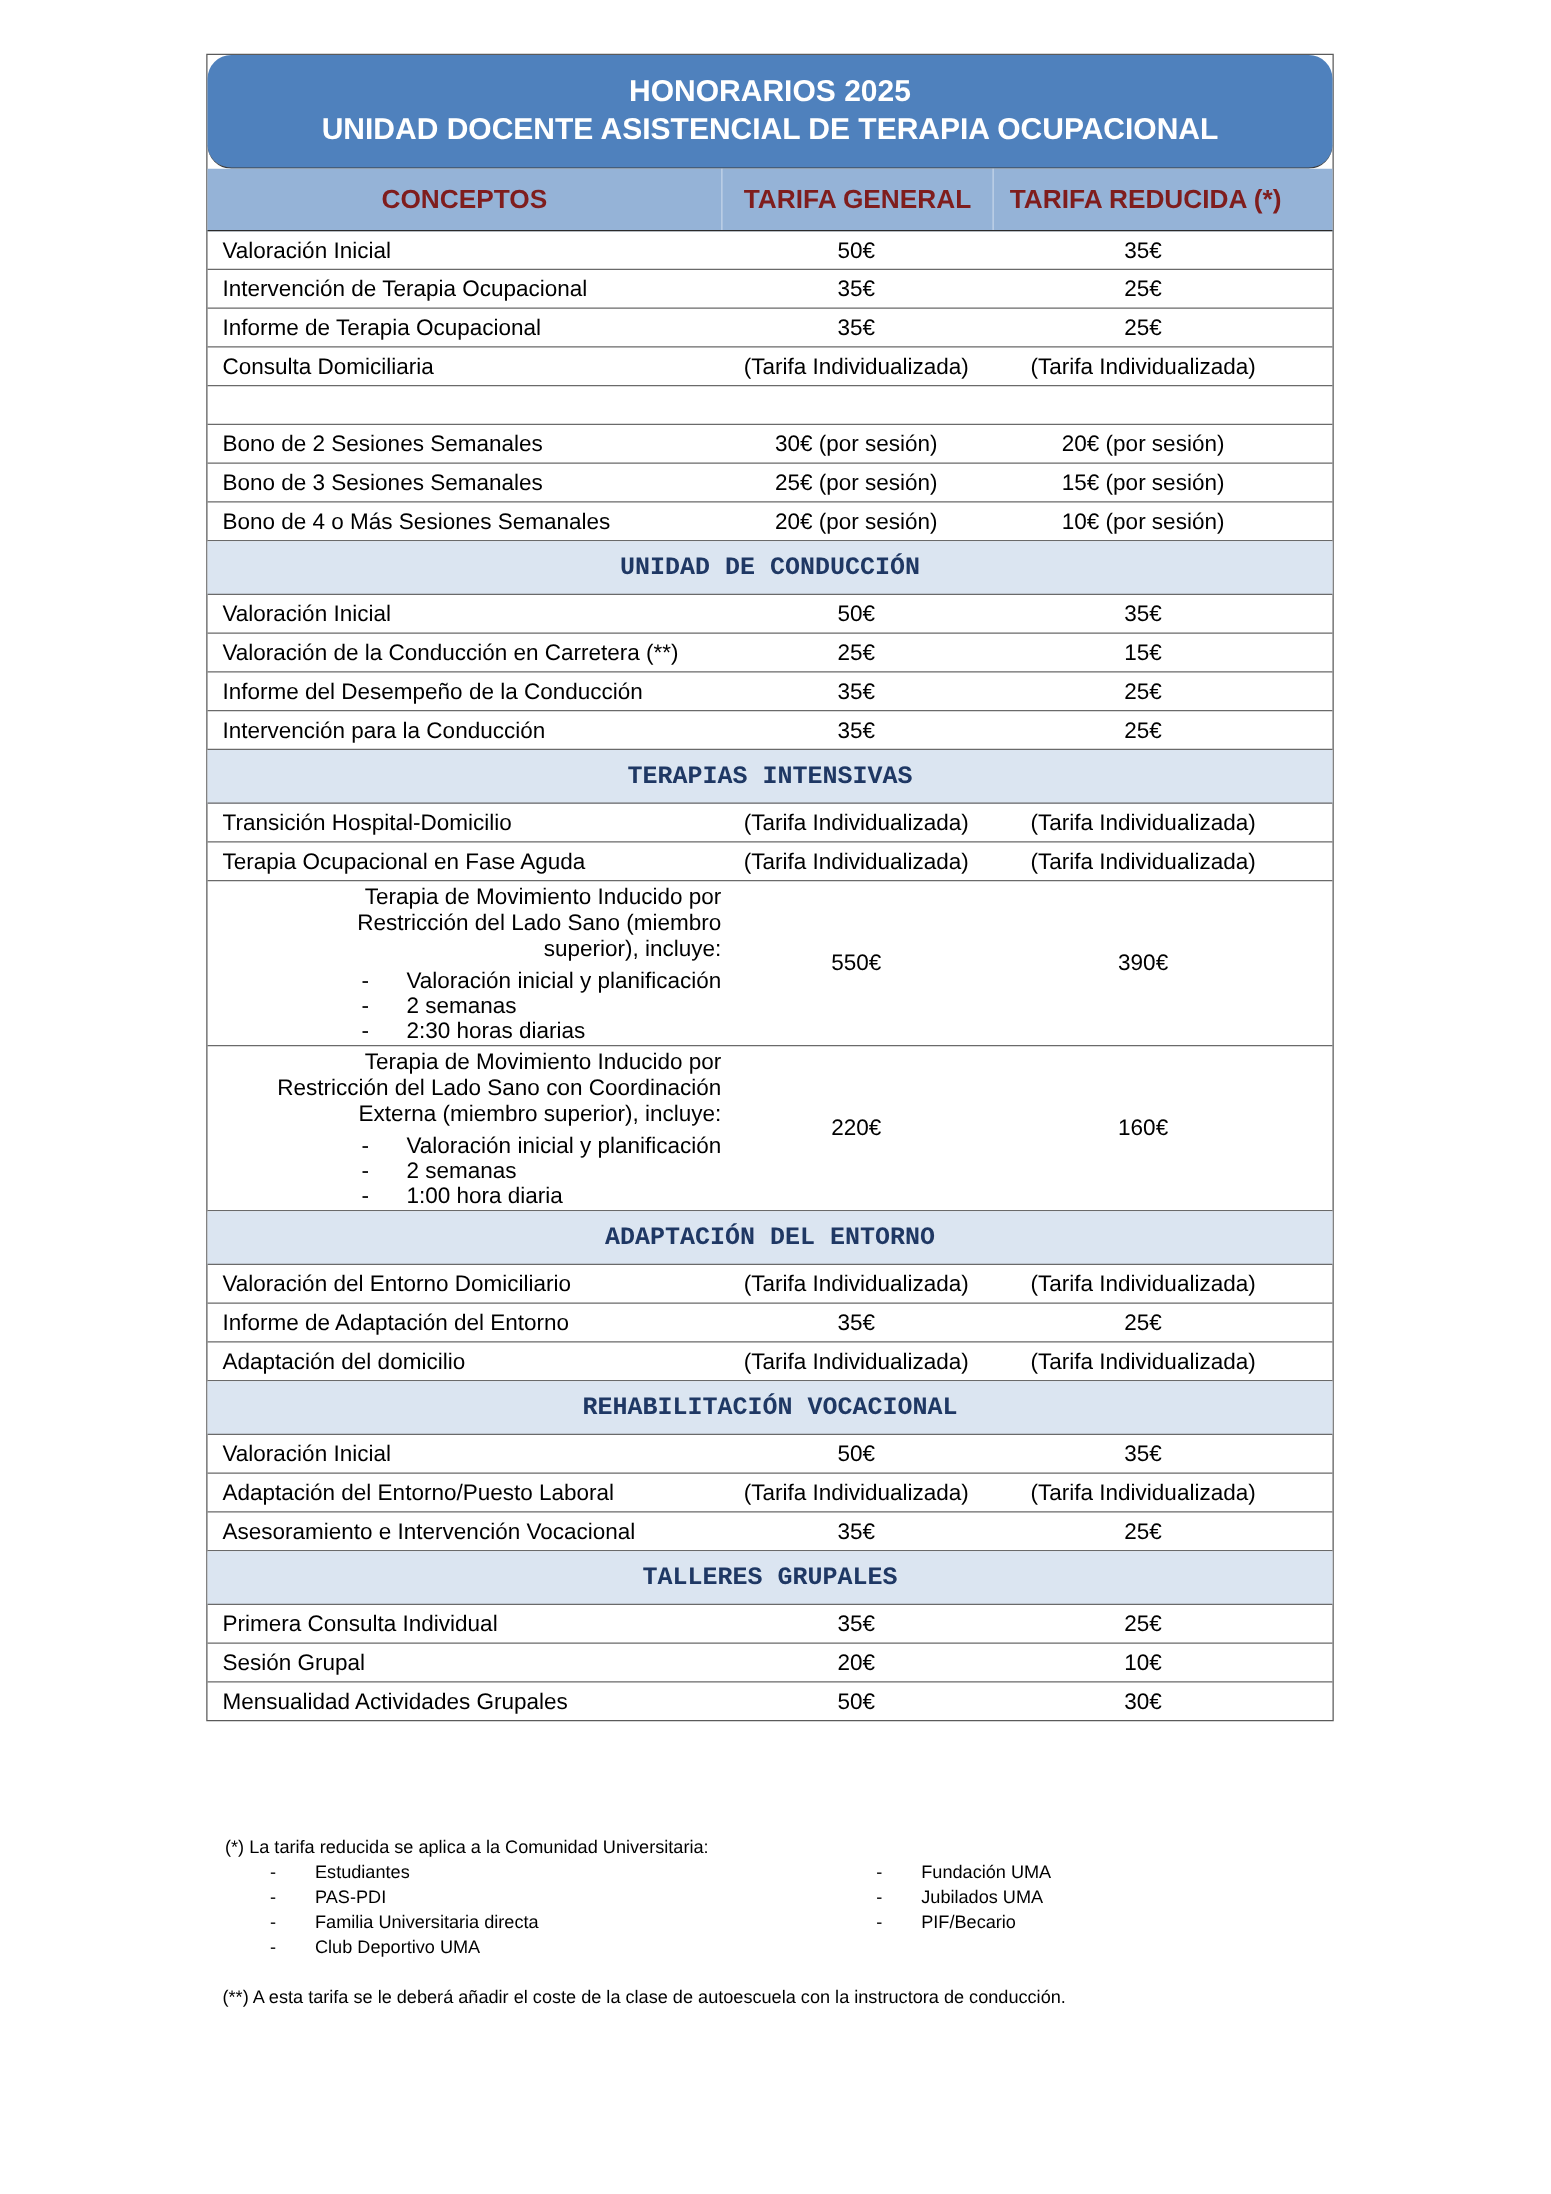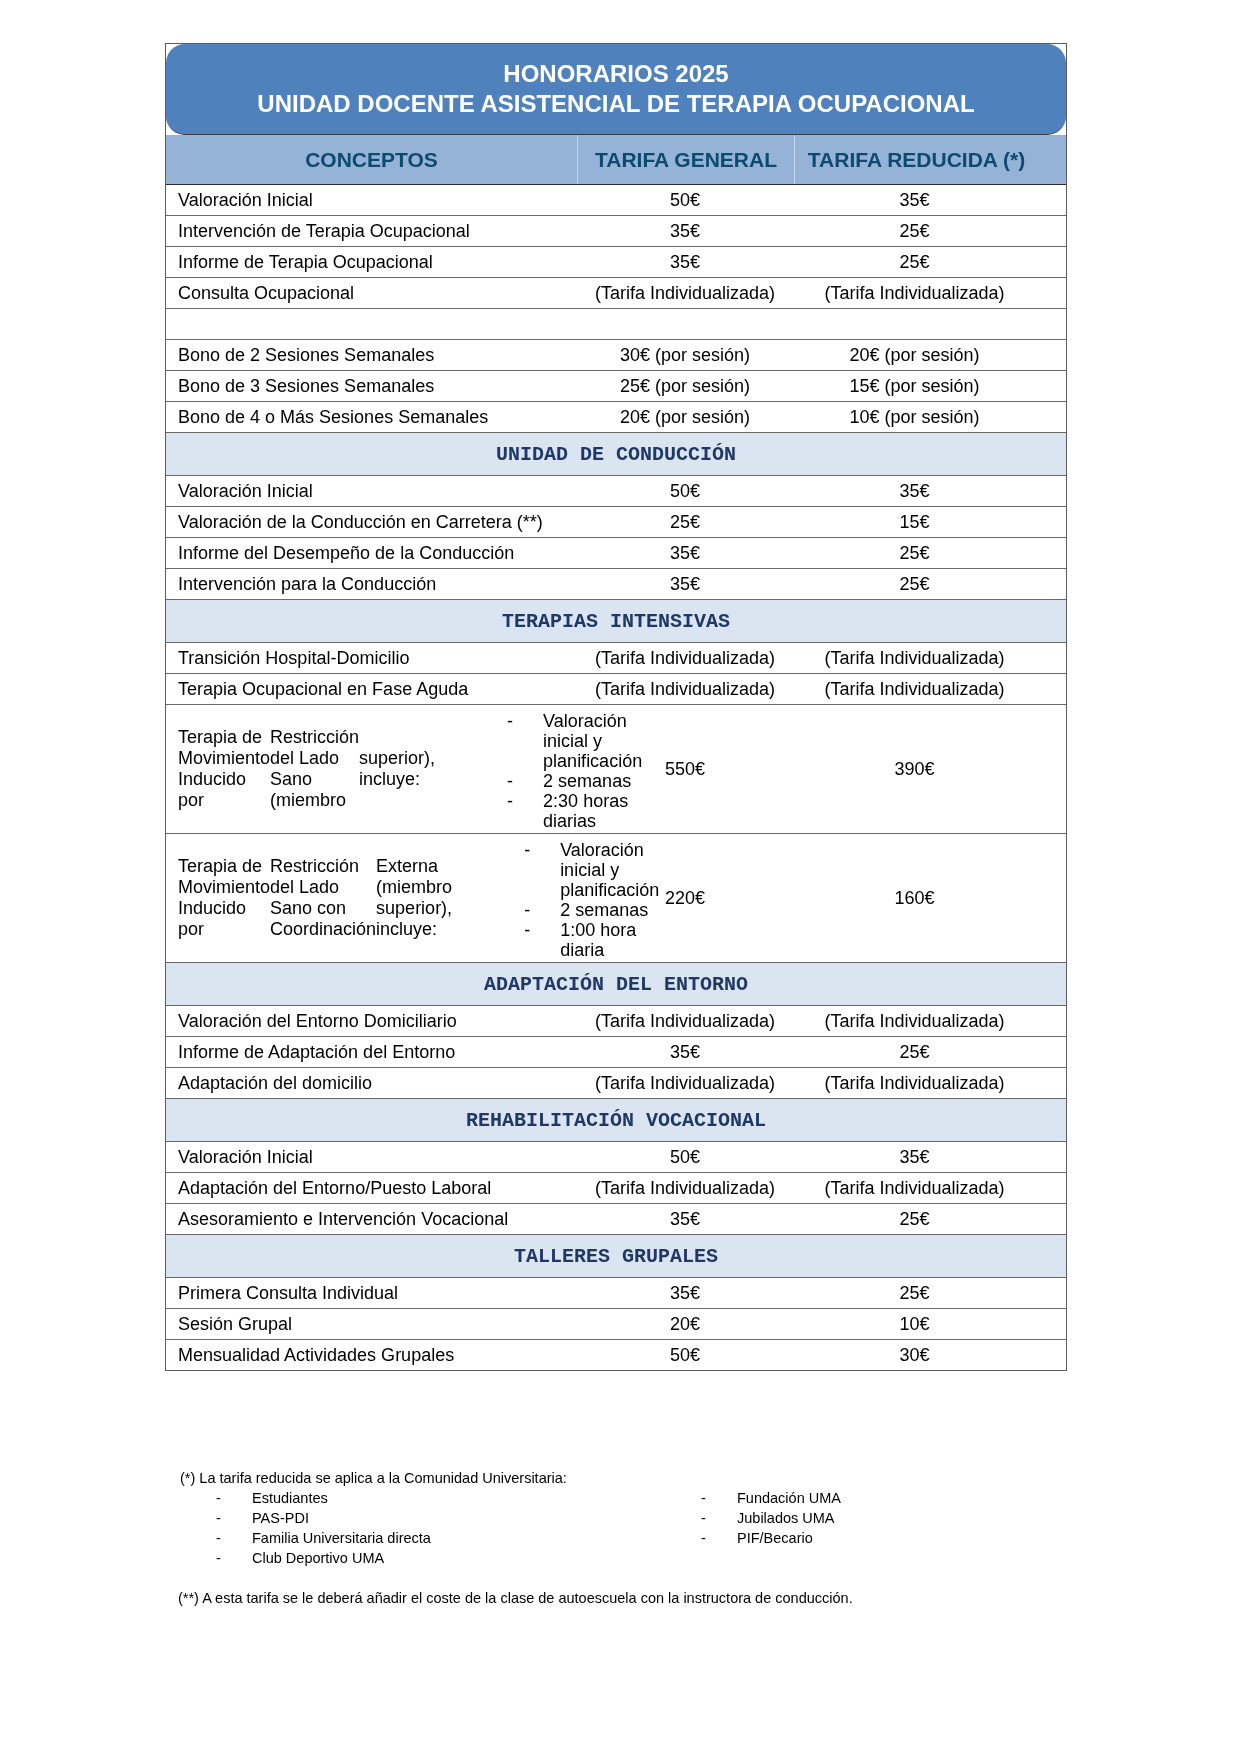--- a/index.html
+++ b/index.html
@@ -8,38 +8,38 @@
 
   .fee-table { position: absolute; left: 165px; top: 43px; width: 902px;
                border: 1px solid #5a5a5a; box-sizing: border-box; }
 
   .title-row { height: 90px; background: #4f81bd; border-bottom: 1px solid #3a3a3a;
                display: flex; flex-direction: column; align-items: center; justify-content: center;
                color: #ffffff; font-weight: bold; font-size: 24px; line-height: 30px; border-radius: 19px; }
 
   .colhead-row { display: flex; height: 49px; background: #95b3d7; border-bottom: 1px solid #2b2b2b; }
   .colhead-row .c { display: flex; align-items: center; justify-content: center;
-                    color: #0c4a6e; font-weight: bold; font-size: 21px; }
+                    color: #7f1d1d; font-weight: bold; font-size: 21px; }
   .colhead-row .c + .c { border-left: 1px solid #c5d6ea; }
 
   .c1 { width: 411px; }
   .c2 { width: 216px; }
   .c3 { width: 243px; }
 
   .row { display: flex; min-height: 30px; border-bottom: 1px solid #6a6a6a; font-size: 18px; }
   .row .c { display: flex; align-items: center; }
   .row .c1 { padding-left: 12px; box-sizing: border-box; }
   .row .c2, .row .c3 { justify-content: center; }
   .row.blank { height: 30px; }
 
   .section-row { height: 42px; background: #dbe5f1; border-bottom: 1px solid #6a6a6a;
                  display: flex; align-items: center; justify-content: center;
                  color: #1f3864; font-weight: bold; font-size: 20px; font-family: Liberation Mono, monospace; }
 
-  .multi .c1 { align-items: center; justify-content: flex-start;
+  .multi .c1 { flex-direction: column; align-items: flex-end; justify-content: flex-start;
                padding-top: 2px; padding-bottom: 2px; }
   .multi .desc { line-height: 21px; }
   .multi ul { list-style: none; margin: 4px 0 0 0; padding: 0; }
   .multi li { display: flex; line-height: 20px; }
   .multi li .dash { width: 42px; padding-left: 36px; box-sizing: content-box; }
   .multi li .dash { width: 6px; }
   .multi li .itxt { margin-left: 30px; }
 
   .table-last { border-bottom: none; }
 
@@ -78,21 +78,21 @@
     <div class="c c1">Intervención de Terapia Ocupacional</div>
     <div class="c c2">35€</div>
     <div class="c c3">25€</div>
   </div>
   <div class="row">
     <div class="c c1">Informe de Terapia Ocupacional</div>
     <div class="c c2">35€</div>
     <div class="c c3">25€</div>
   </div>
   <div class="row">
-    <div class="c c1">Consulta Ocupacional</div>
+    <div class="c c1">Consulta Domiciliaria</div>
     <div class="c c2">(Tarifa Individualizada)</div>
     <div class="c c3">(Tarifa Individualizada)</div>
   </div>
   <div class="row blank"></div>
 
   <div class="row">
     <div class="c c1">Bono de 2 Sesiones Semanales</div>
     <div class="c c2">30€ (por sesión)</div>
     <div class="c c3">20€ (por sesión)</div>
   </div>

